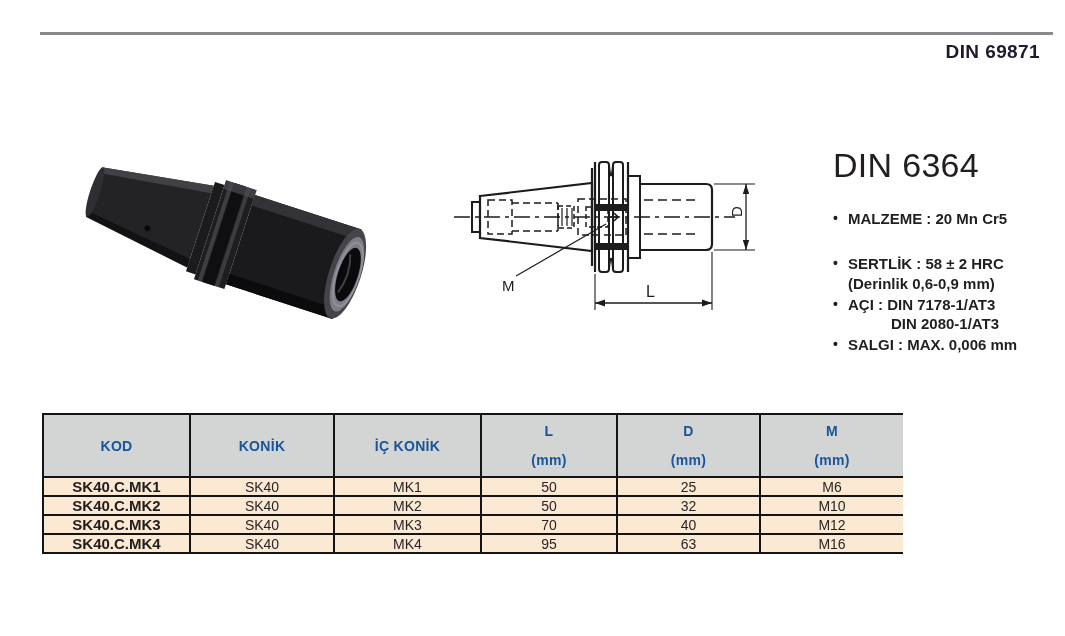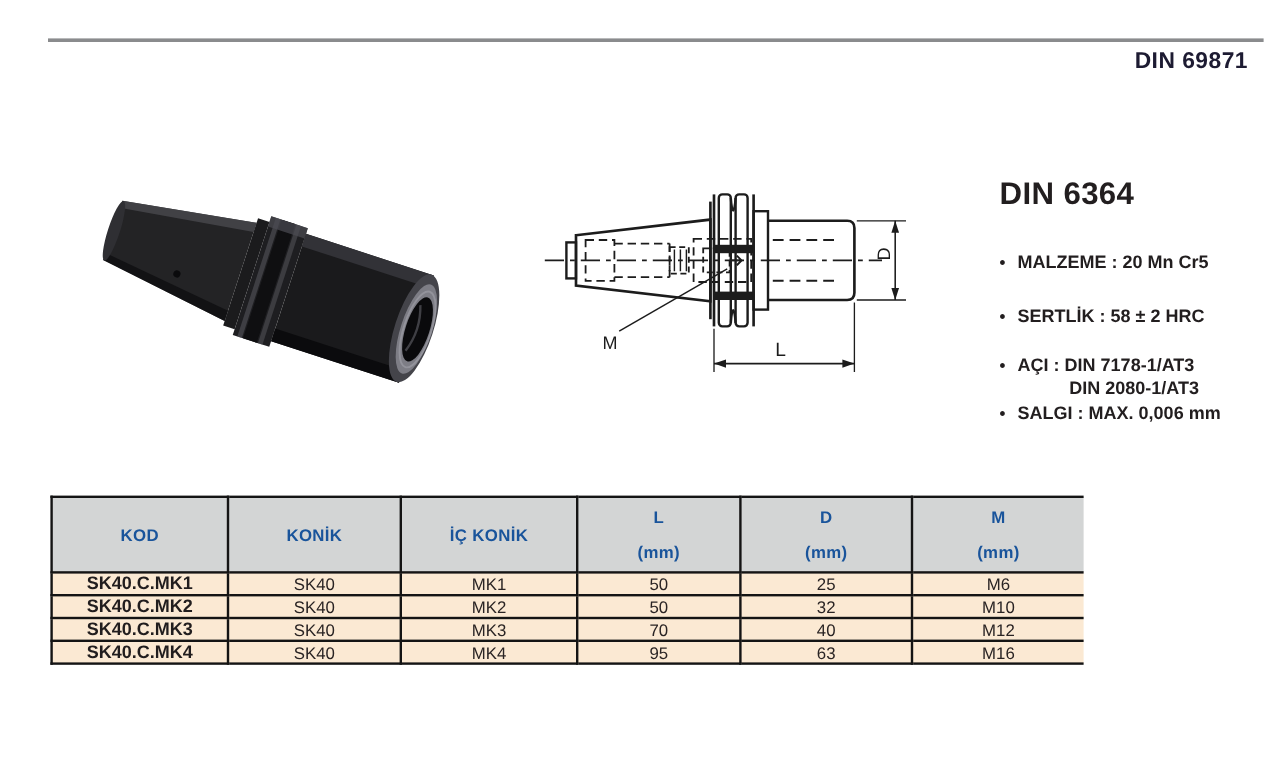--- a/index.html
+++ b/index.html
@@ -22,21 +22,21 @@
     position:absolute; left:40px; top:32px; width:1013px; height:3px;
     background:#8a8b8d;
   }
   
   .product-photo { position:absolute; left:70px; top:152px; width:300px; height:210px; }
   
   .tech-drawing { position:absolute; left:440px; top:140px; width:330px; height:220px; }
   .tech-drawing text { font-family:"Liberation Sans", sans-serif; fill:#1c1c1c; }
   
   .specs { position:absolute; left:833px; top:146px; width:225px; height:215px; color:#221e1f; }
-  .specs-heading { position:absolute; left:0; top:0; font-size:26px; font-weight:bold; letter-spacing:.3px; }
+  .specs-heading { position:absolute; left:0; top:0; font-size:34px; font-weight:normal; letter-spacing:.3px; }
   .spec-line { position:absolute; display:flex; font-size:15px; font-weight:bold; line-height:19px; white-space:nowrap; }
   .spec-line .bullet { width:15px; font-size:14px; }
   .spec-sub { position:absolute; font-size:15px; font-weight:bold; line-height:19px; white-space:nowrap; }
   
   .spec-table-wrap { position:absolute; left:42px; top:413px; width:860px;border-radius:32px; }
   table.spec-table { border-collapse:collapse; table-layout:fixed; width:860px; }
   .spec-table th, .spec-table td {
     border:2px solid #141414; text-align:center; vertical-align:middle;
   }
   .spec-table th:last-child, .spec-table td:last-child { border-right:0; }
@@ -137,20 +137,21 @@
   <div class="specs">
     <div class="specs-heading">DIN 6364</div>
     <div class="spec-line" style="top:63px; left:0;">
       <span class="bullet">•</span>
       <span>MALZEME : 20 Mn Cr5</span>
     </div>
     <div class="spec-line" style="top:108px; left:0;">
       <span class="bullet">•</span>
       <span>SERTLİK : 58 ± 2 HRC</span>
     </div>
+    <div class="spec-sub" style="top:128px; left:15px;">(Derinlik 0,6-0,9 mm)</div>
     <div class="spec-line" style="top:149px; left:0;">
       <span class="bullet">•</span>
       <span>AÇI : DIN 7178-1/AT3</span>
     </div>
     <div class="spec-sub" style="top:168px; left:58px;">DIN 2080-1/AT3</div>
     <div class="spec-line" style="top:189px; left:0;">
       <span class="bullet">•</span>
       <span>SALGI : MAX. 0,006 mm</span>
     </div>
   </div>

